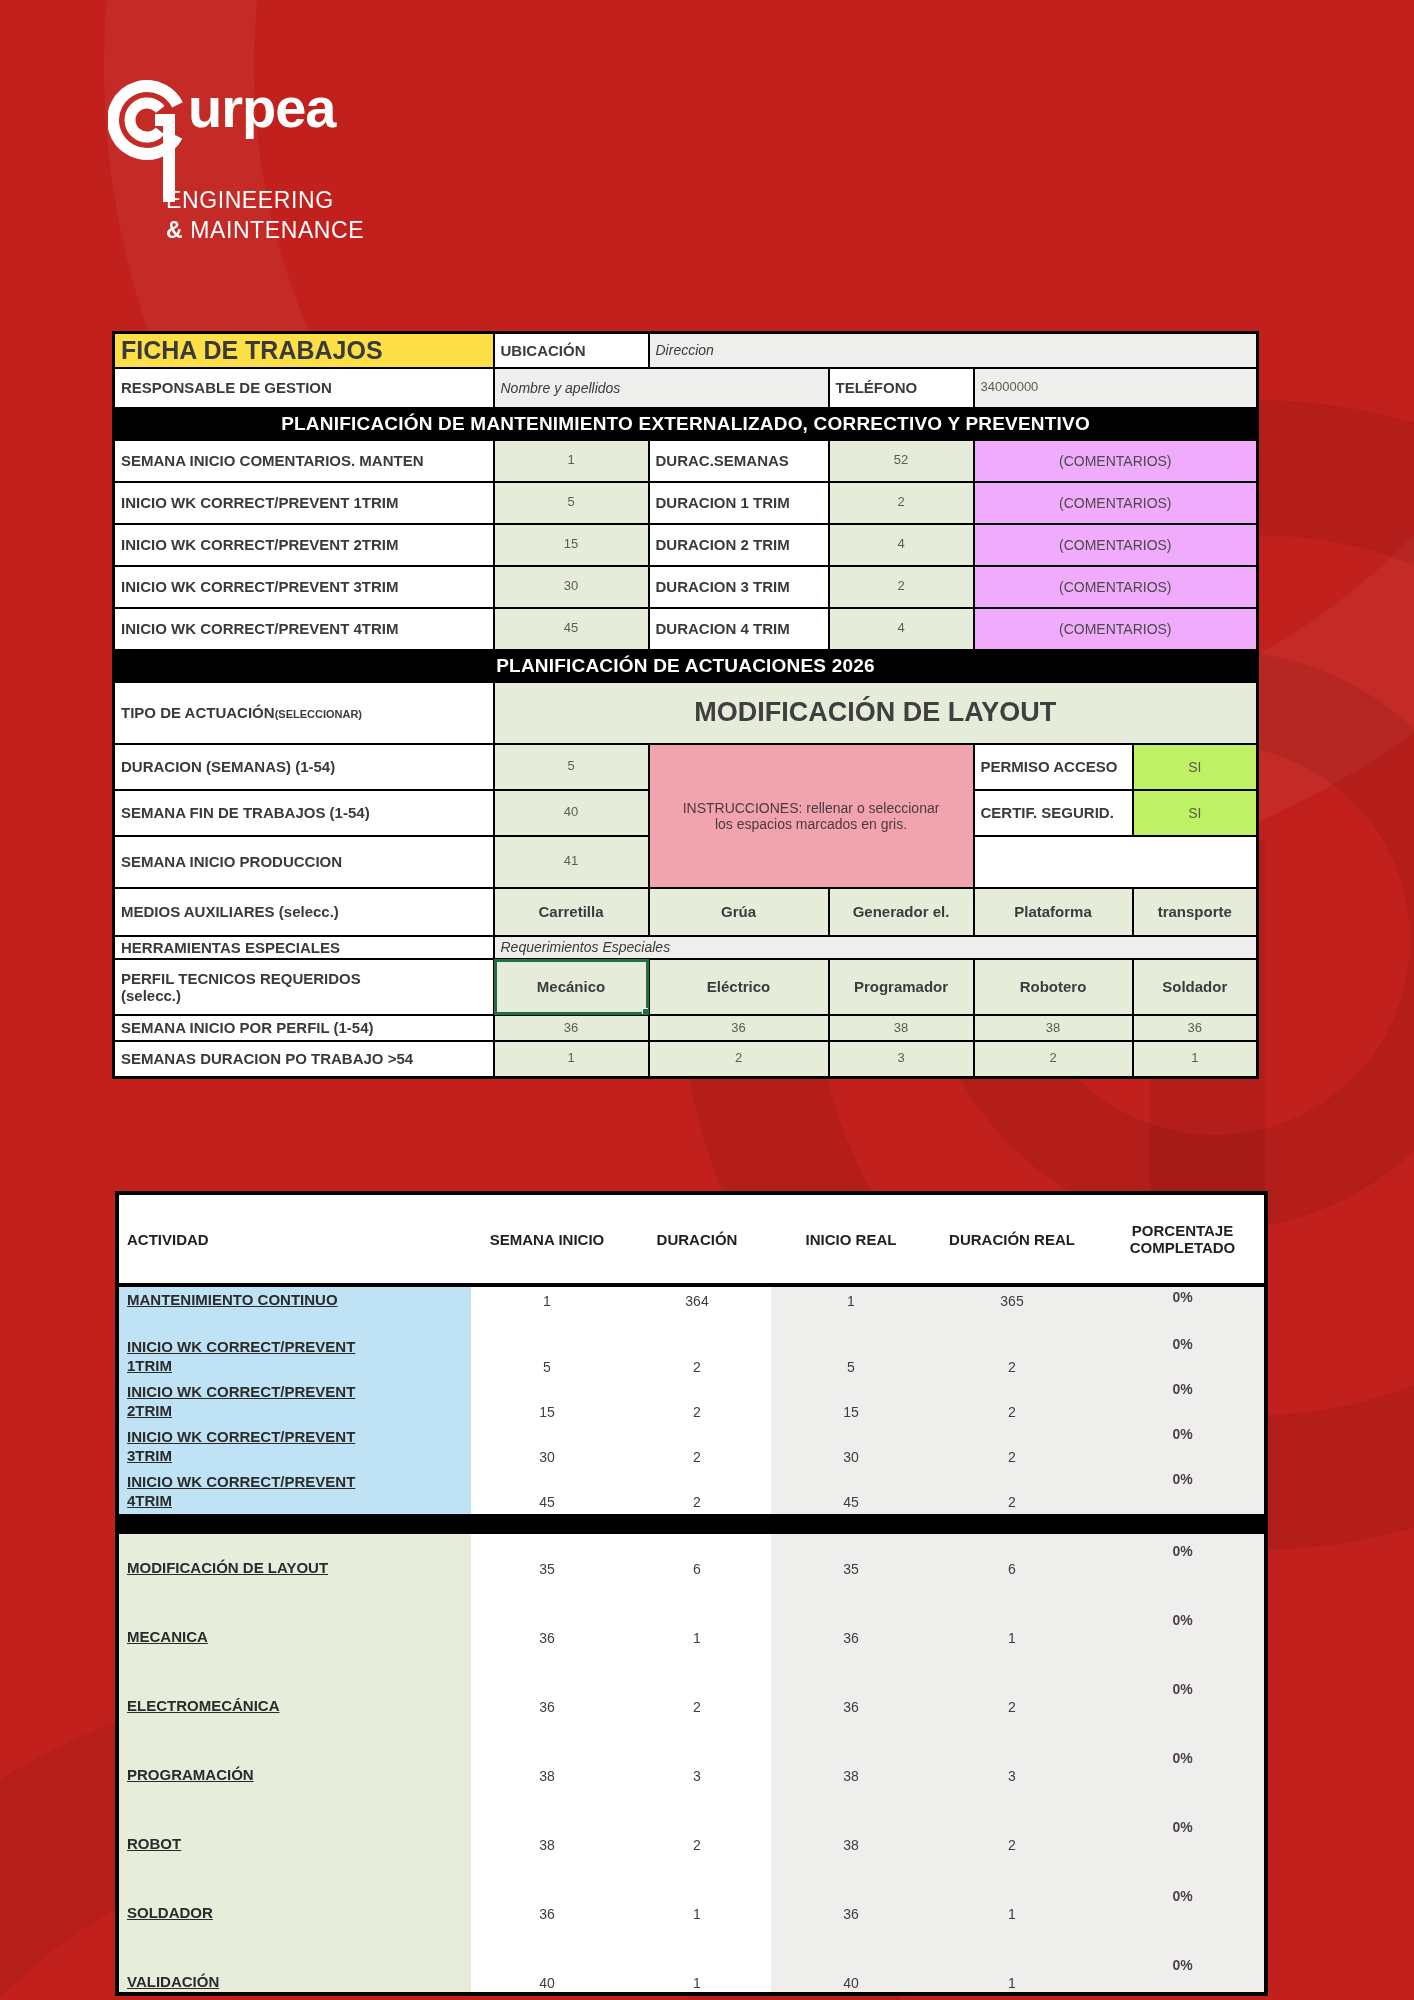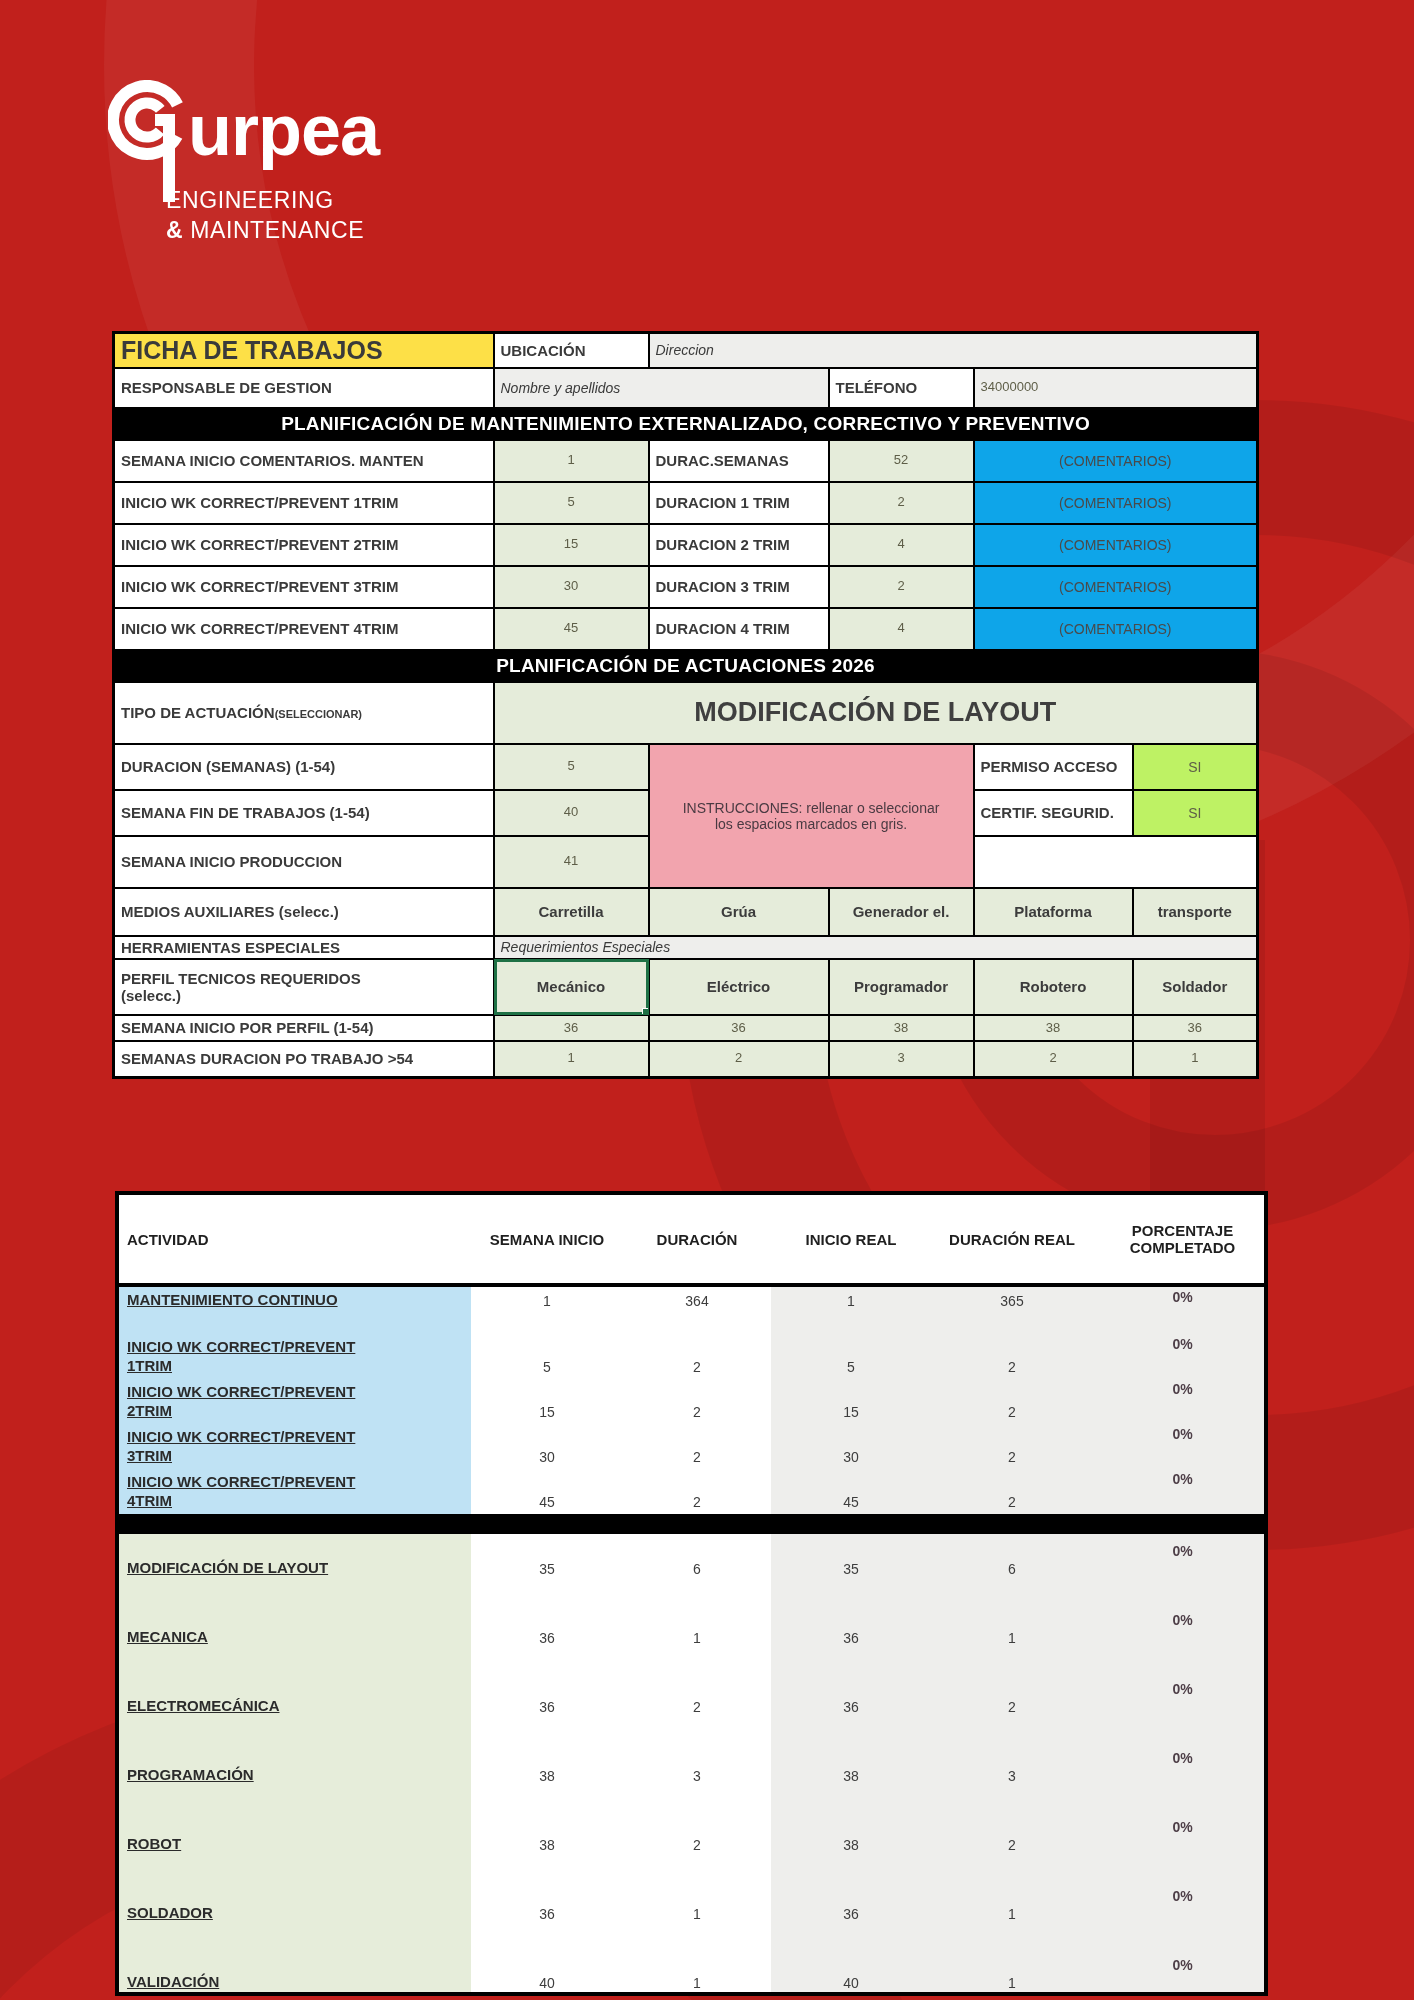--- a/index.html
+++ b/index.html
@@ -12,36 +12,36 @@
   .ring{position:absolute;border-radius:50%;pointer-events:none;}
   #ring-top{right:-340px;top:-760px;width:1350px;height:1350px;border:150px solid rgba(255,255,255,0.05);}
   #ring-g-outer{left:680px;top:400px;width:880px;height:880px;border:135px solid rgba(0,0,0,0.07);}
   #ring-g-inner{left:925px;top:650px;width:390px;height:390px;border:95px solid rgba(0,0,0,0.07);}
   #g-stem{position:absolute;left:1150px;top:840px;width:115px;height:760px;background:rgba(0,0,0,0.07);pointer-events:none;}
   #ring-bottom{left:-300px;top:1680px;width:950px;height:950px;border:170px solid rgba(0,0,0,0.06);}
 
   
   .logo{position:absolute;left:108px;top:80px;color:#fff;}
   .logo-row{display:flex;align-items:flex-start;}
-  .logo-word{font-size:72px;font-weight:700;letter-spacing:-1px;line-height:1;margin-left:2px;margin-top:14px;}
+  .logo-word{font-size:56px;font-weight:700;letter-spacing:-1px;line-height:1;margin-left:2px;}
   .logo-sub{margin-left:58px;margin-top:-26px;}
   .logo-line1,.logo-line2{font-size:23px;letter-spacing:0.6px;line-height:1.3;font-weight:400;}
   .logo-line2 b{font-weight:700;}
 
   
   #sheet1{position:absolute;left:112px;top:331px;}
   table.t1{border-collapse:collapse;table-layout:fixed;width:1144px;background:#fff;border:3px solid #000;}
   .t1 td{border:2px solid #000;padding:2px 6px;font-size:15px;color:#3a3a3a;line-height:1.15;overflow:hidden;}
   .t1 .lbl{font-weight:700;background:#fff;}
   .t1 .big-lbl{font-size:25px;font-weight:700;background:#fde047;}
   .t1 .grey{background:#eeeeec;}
   .t1 .italic{font-style:italic;font-size:14px;font-weight:400;}
   .t1 .val{background:#e5ecda;text-align:center;font-size:13px;color:#5e5e48;}
   .t1 .banner{background:#000;color:#fff;font-weight:700;text-align:center;font-size:19px;letter-spacing:0.2px;}
-  .t1 .comments{background:#0ea5e9;text-align:center;font-size:14px;color:#4a4a4a;}
+  .t1 .comments{background:#f0abfc;text-align:center;font-size:14px;color:#4a4a4a;}
   .t1 .pink{background:#f2a4ae;text-align:center;font-size:14px;color:#4a3a42;padding:4px 24px;}
   .t1 .layout-val{background:#e5ecda;text-align:center;font-size:27px;font-weight:700;color:#3f3f3f;}
   .t1 .opt{background:#e5ecda;text-align:center;font-weight:700;font-size:15px;color:#3c3c3c;}
   .t1 .si{background:#bef264;text-align:center;font-size:14px;color:#5e5e48;}
   .t1 .sub{font-size:11px;font-weight:700;}
   .t1 .phone{background:#eeeeec;font-size:13px;color:#5e5e48;}
   .r1{height:28px}.r2{height:40px}.rb{height:32px}.rp{height:42px}
   .rtipo{height:62px}.rdur{height:46px}.rfin{height:46px}.rprod{height:52px}
   .rmed{height:48px}.rherr{height:21px}.rperf{height:56px}.rip{height:26px}.rdt{height:36px}
   .sel{outline:3px solid #1e7145;outline-offset:-3px;position:relative;}

